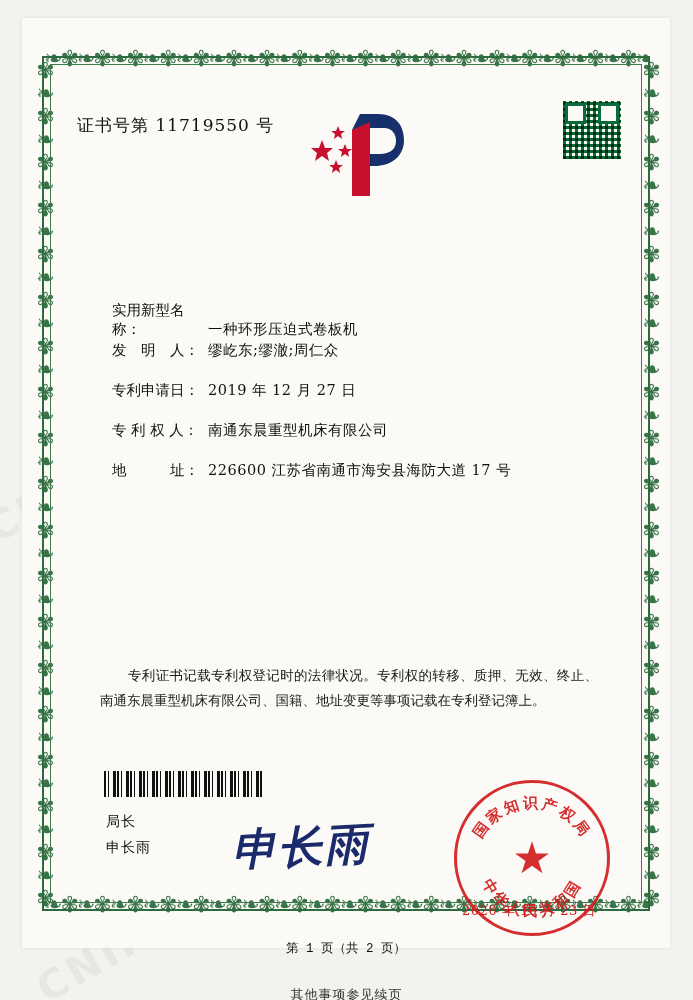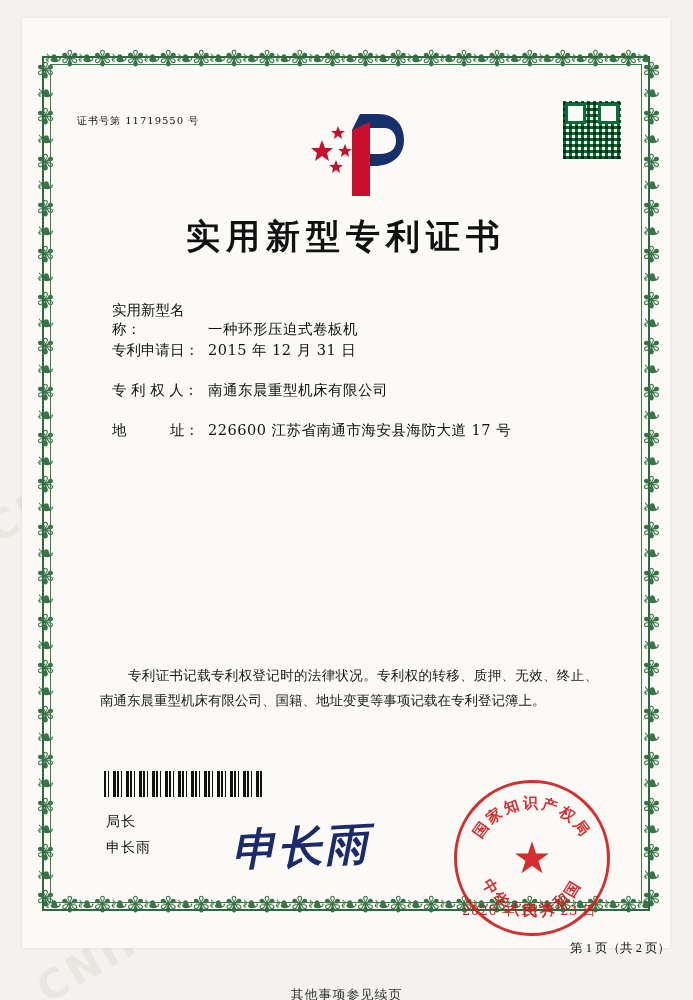--- a/index.html
+++ b/index.html
@@ -85,21 +85,21 @@
   .orn-right {
     left: 614px; top: 40px; width: 26px; height: 852px;
     writing-mode: vertical-rl; text-orientation: upright; text-align: center;
   }
 
   
   .cert-no {
     position: absolute;
     left: 55px;
     top: 96px;
-    font-size: 10px;
+    font-size: 17px;
     color: #111;
     font-family: "DejaVu Serif", "Liberation Serif", serif;
     letter-spacing: 1px;
   }
   .qr {
     position: absolute;
     right: 48px;
     top: 82px;
     width: 58px;
     height: 58px;
@@ -265,24 +265,24 @@
     color: #d21d1d;
     font-family: "DejaVu Serif", "Liberation Serif", serif;
     letter-spacing: 0.5px;
   }
 
   .pagenum {
     position: absolute;
     left: 0;
     top: 922px;
     width: 648px;
-    text-align: right;
+    text-align: center;
     font-size: 12.5px;
     color: #111;
-    font-family: Liberation Serif, serif;
+    font-family: Liberation Mono, monospace;
   }
   .footnote {
     position: absolute;
     left: 0;
     top: 986px;
     width: 693px;
     text-align: center;
     font-size: 13px;
     color: #333;
     font-family: "DejaVu Serif", "Liberation Serif", serif;
@@ -321,28 +321,30 @@
         <path d="M62 18 L76 18 C84 18 88 24 88 31 C88 39 82 44 72 44 L62 44 Z" fill="#fbfaf7"></path>
         <g fill="#c8102e">
           <polygon points="14,30 17,38 25,38 19,43 21,51 14,46 7,51 9,43 3,38 11,38"></polygon>
           <polygon points="30,16 32,21 37,21 33,24 34,29 30,26 26,29 27,24 23,21 28,21"></polygon>
           <polygon points="37,34 39,39 44,39 40,42 41,47 37,44 33,47 34,42 30,39 35,39"></polygon>
           <polygon points="28,50 30,55 35,55 31,58 32,63 28,60 24,63 25,58 21,55 26,55"></polygon>
         </g>
       </svg>
     </div>
 
-    <div class="title">实用新型专利证书</div>
 
     <div class="fields">
       <div class="field">
         <span class="lbl">实用新型名称：</span><span class="val">一种环形压迫式卷板机</span>
       </div>
       <div class="field">
-        <span class="lbl">专利申请日：</span><span class="val">2015 年 12 月 31 日</span>
+        <span class="lbl">发　明　人：</span><span class="val">缪屹东;缪澈;周仁众</span>
+      </div>
+      <div class="field">
+        <span class="lbl">专利申请日：</span><span class="val">2019 年 12 月 27 日</span>
       </div>
       <div class="field">
         <span class="lbl">专 利 权 人：</span><span class="val">南通东晨重型机床有限公司</span>
       </div>
       <div class="field">
         <span class="lbl">地　　　址：</span><span class="val">226600 江苏省南通市海安县海防大道 17 号</span>
       </div>
     </div>
 
     <div class="para para2">专利证书记载专利权登记时的法律状况。专利权的转移、质押、无效、终止、南通东晨重型机床有限公司、国籍、地址变更等事项记载在专利登记簿上。</div>

